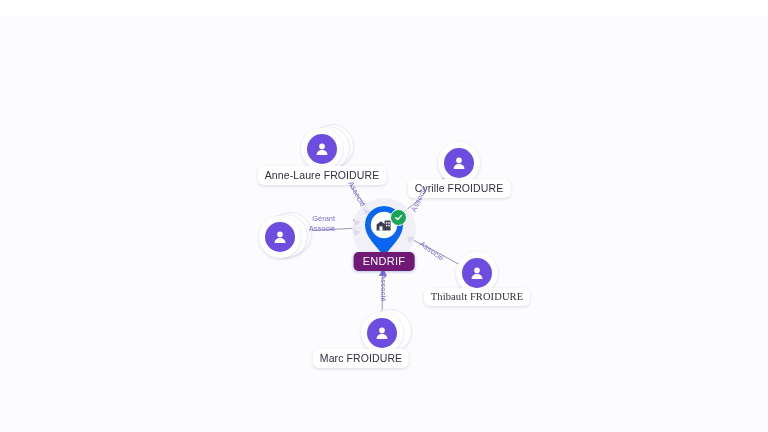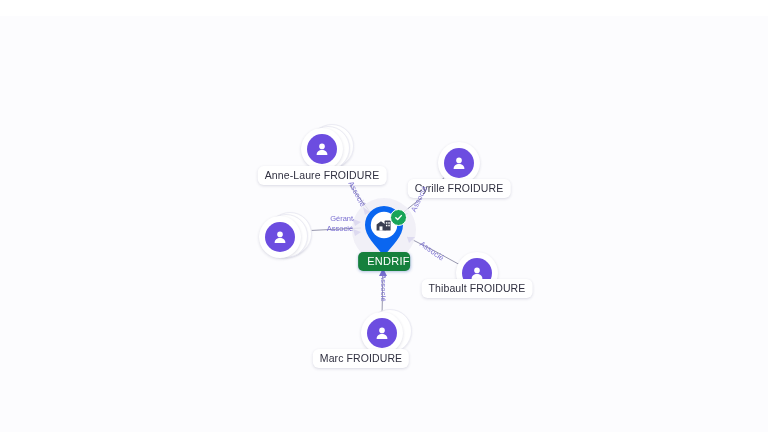--- a/index.html
+++ b/index.html
@@ -110,25 +110,25 @@
     background: #18a558;
     border: 1.6px solid #ffffff;
     display: flex;
     align-items: center;
     justify-content: center;
   }
   #company-label {
     position: absolute;
     transform: translateX(-50%);
     white-space: nowrap;
-    background: #15803d;
+    background: #701a75;
     color: #ffffff;
     font-size: 11px;
     letter-spacing: 0.3px;
-    padding: 3px 0 4px 9px;
+    padding: 3px 9px 4px 9px;
     border-radius: 5px;
     box-shadow: 0 1px 3px rgba(10,60,160,0.30);
   }
 
   
   .edge-label {
     position: absolute;
     white-space: nowrap;
     color: #7a6fd0;
     font-size: 7.5px;
@@ -220,21 +220,21 @@
       <div class="avatar-ring">
         <div class="avatar-circle">
           <svg width="16" height="16" viewBox="0 0 16 16">
               <circle cx="8" cy="5.4" r="2.8" fill="#fff"></circle>
               <path d="M2.6 14 C2.6 10.6 5 9 8 9 C11 9 13.4 10.6 13.4 14 Z" fill="#fff"></path>
             </svg>
         </div>
       </div>
     </div>
   </div>
-  <div class="node-label" style="left:477px; top:263px;">Thibault FROIDURE</div>
+  <div class="node-label" style="left:477px; top:272px;font-family:Liberation Serif, serif;">Thibault FROIDURE</div>
 
   <div class="person-node" style="left:382px; top:317px;">
     <div class="stack">
       <div class="stack-card c2" style="left:7px; top:-3px;"></div>
       <div class="avatar-ring">
         <div class="avatar-circle">
           <svg width="16" height="16" viewBox="0 0 16 16">
               <circle cx="8" cy="5.4" r="2.8" fill="#fff"></circle>
               <path d="M2.6 14 C2.6 10.6 5 9 8 9 C11 9 13.4 10.6 13.4 14 Z" fill="#fff"></path>
             </svg>
@@ -264,20 +264,20 @@
     <div class="verified-badge">
       <svg width="9" height="9" viewBox="0 0 10 10">
           <path d="M2 5.2 L4.1 7.3 L8.1 2.9" stroke="#fff" stroke-width="1.6" fill="none" stroke-linecap="round" stroke-linejoin="round"></path>
         </svg>
     </div>
   </div>
   <div id="company-label" style="left:384px; top:236px;">ENDRIF</div>
 
   <div class="edge-label" style="left:357px; top:178px; transform: translate(-50%,-50%) rotate(62deg);">Associé</div>
   <div class="edge-label" style="left:419px; top:183px; transform: translate(-50%,-50%) rotate(-64deg);">Associé</div>
-  <div class="edge-label-pair" style="left:340px; top:207px; transform: translate(-50%,-50%); text-align: right;">
+  <div class="edge-label-pair" style="left:322px; top:207px; transform: translate(-50%,-50%); text-align: right;">
     <div>Gérant</div>
     <div>Associé</div>
   </div>
   <div class="edge-label" style="left:432px; top:235px; transform: translate(-50%,-50%) rotate(35deg);">Associé</div>
   <div class="edge-label" style="left:383px; top:272px; transform: translate(-50%,-50%) rotate(90deg);">Associé</div>
 
 </div>
 
 </body></html>

